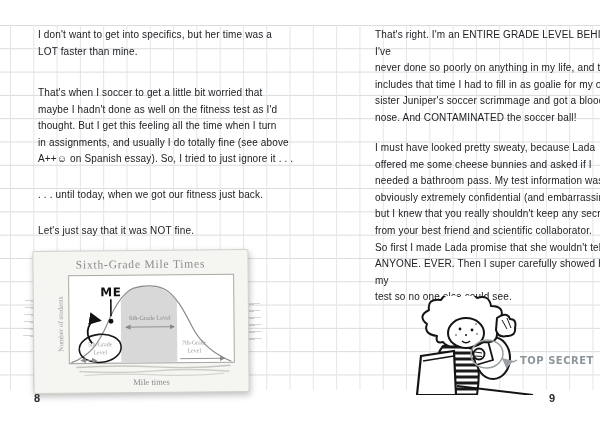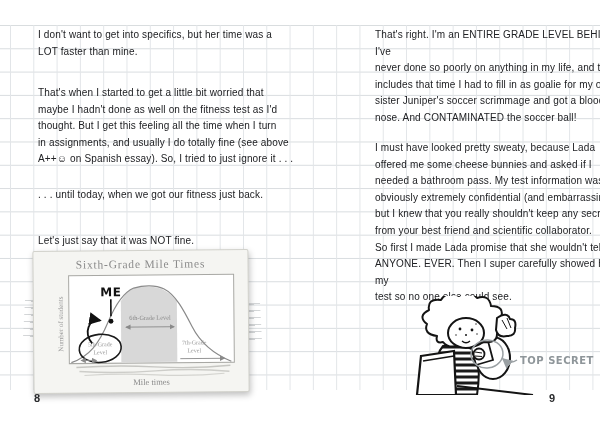--- a/index.html
+++ b/index.html
@@ -15,21 +15,21 @@
     background-size:23.3px 23.3px;
     background-position:10px 0;
   }
   .para{
     position:absolute;margin:0;
     font-size:10px;line-height:16.6px;letter-spacing:0.15px;
     white-space:pre-line;color:#202124;font-weight:normal;
   }
   .col-left .para{left:38px;width:268px;}
   .col-right .para{left:360px;width:252px;margin-left:15px;}
-  .p-l1{top:27px;} .p-l2{top:85px;} .p-l3{top:187px;} .p-l4{top:223px;margin-top:10px;}
+  .p-l1{top:27px;} .p-l2{top:85px;} .p-l3{top:187px;} .p-l4{top:223px;}
   .p-r1{top:27px;} .p-r2{top:140px;}
   .page-num{
     position:absolute;top:392px;font-size:11px;font-weight:bold;color:#2a2b2d;
   }
   .page-num.left{left:34px;} .page-num.right{left:549px;}
   .chart-card{
     position:absolute;left:33px;top:250px;width:214px;height:141px;
     background:#f5f5f2;border:1px solid #d2d2cc;border-radius:2px;
     box-shadow:1px 3px 6px rgba(0,0,0,0.25);
     transform:rotate(-0.5deg);
@@ -45,21 +45,21 @@
 </style>
 </head>
 <body>
 
 <div class="sheet">
   <div class="grid-layer"></div>
 
   <div class="col-left">
     <p class="para p-l1">I don't want to get into specifics, but her time was a
 LOT faster than mine.</p>
-    <p class="para p-l2">That's when I started to get a little bit worried that
+    <p class="para p-l2">That's when I soccer to get a little bit worried that
 maybe I hadn't done as well on the fitness test as I'd
 thought. But I get this feeling all the time when I turn
 in assignments, and usually I do totally fine (see above
 A++☺ on Spanish essay). So, I tried to just ignore it . . .</p>
     <p class="para p-l3">. . . until today, when we got our fitness just back.</p>
     <p class="para p-l4">Let's just say that it was NOT fine.</p>
   </div>
 
   <div class="col-right">
     <p class="para p-r1">That's right. I'm an ENTIRE GRADE LEVEL BEHIND. I've

